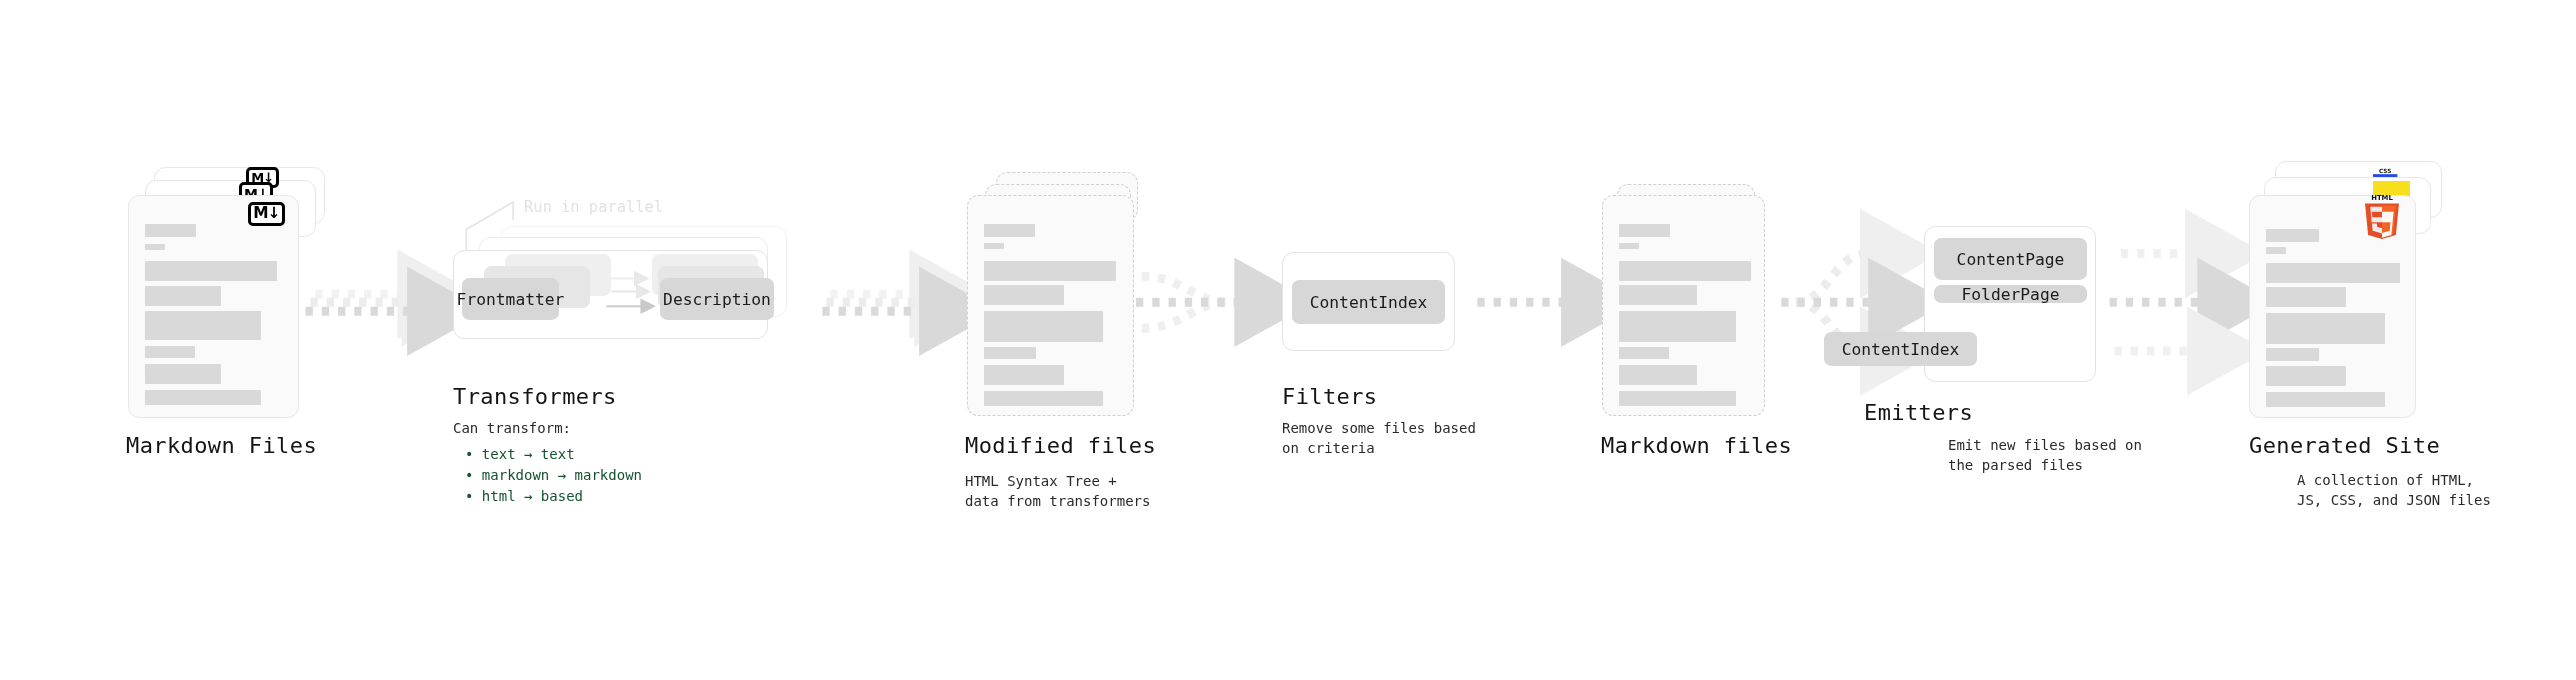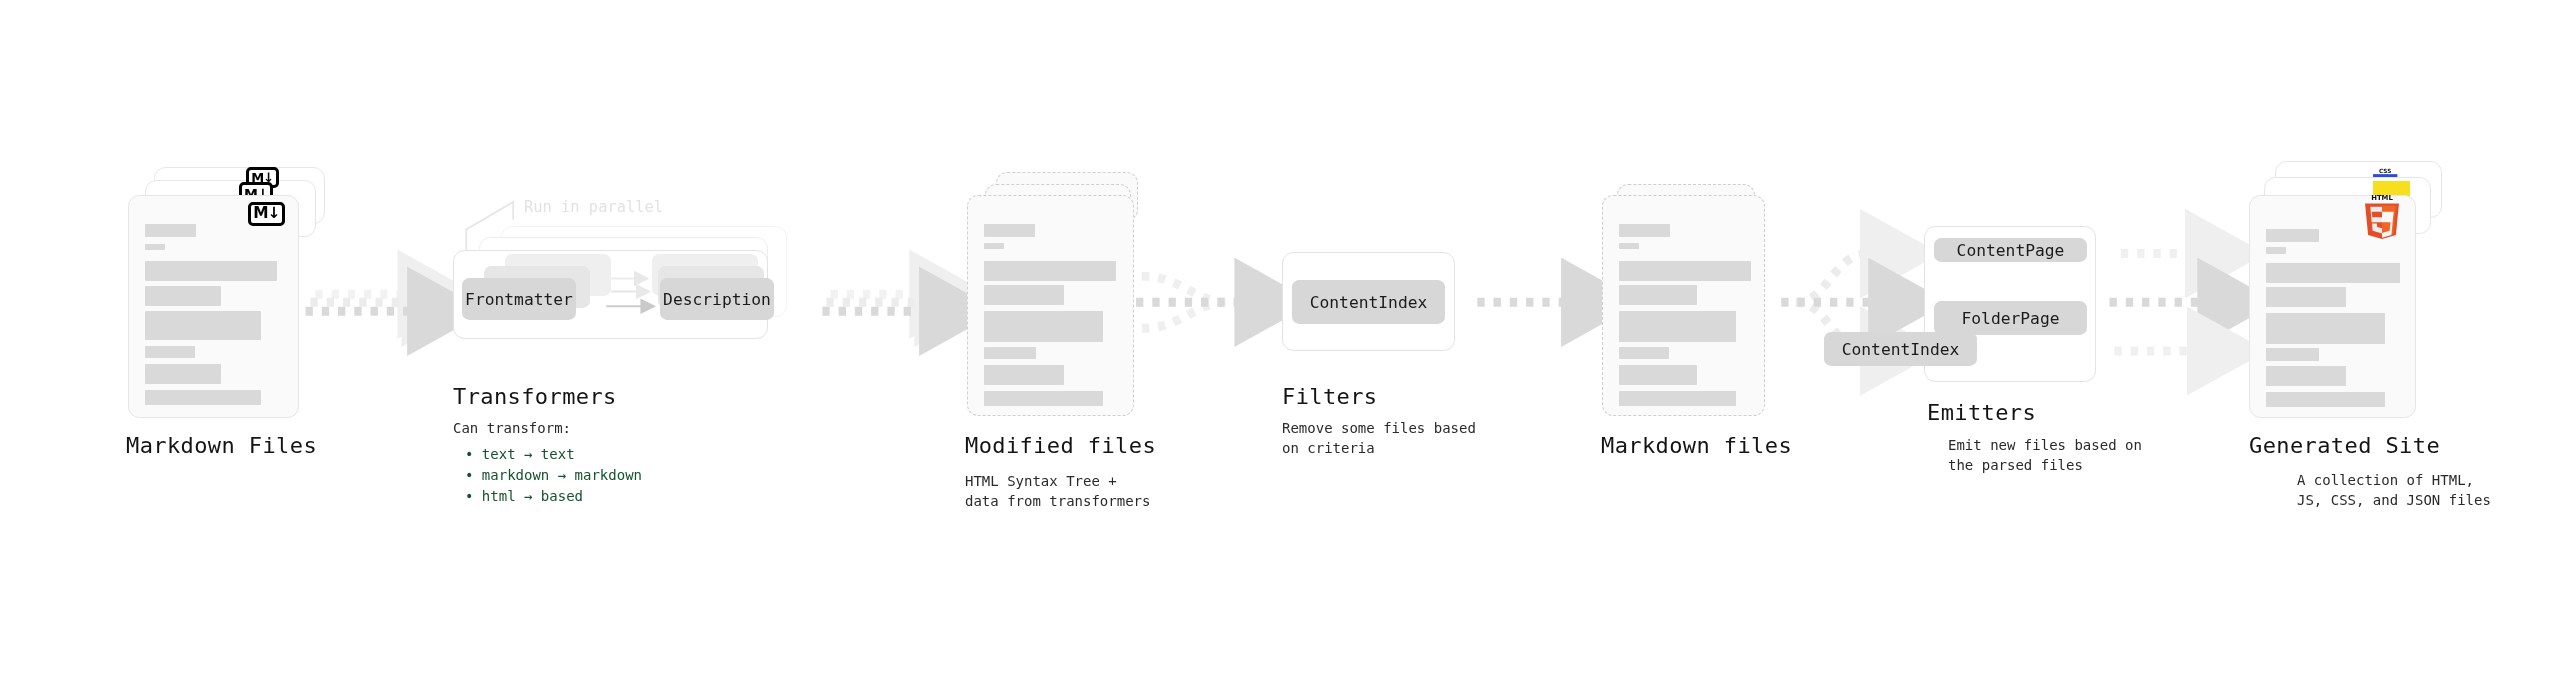--- a/index.html
+++ b/index.html
@@ -153,21 +153,21 @@
         </marker>
         <marker id="tB" markerWidth="8" markerHeight="8" refX="5" refY="4" orient="auto">
           <path d="M0,0 L8,4 L0,8 z" fill="#c9c9c9"></path>
         </marker>
       </defs>
       <line x1="0" y1="8" x2="40" y2="8" stroke="#ededed" stroke-width="2.4" marker-end="url(#tA)"></line>
       <line x1="0" y1="24" x2="42" y2="24" stroke="#e6e6e6" stroke-width="2.4" marker-end="url(#tA)"></line>
       <line x1="-6" y1="42" x2="48" y2="42" stroke="#cccccc" stroke-width="2.4" marker-end="url(#tB)"></line>
     </svg>
 
-    <div class="chip" style="left:462px;top:278px;width:114px;height:42px;">Frontmatter</div>
+    <div class="chip" style="left:462px;top:278px;width:97px;height:42px;">Frontmatter</div>
     <div class="chip" style="left:660px;top:278px;width:114px;height:42px;">Description</div>
 
     <div class="title" style="left:453px;top:384px;">Transformers</div>
     <div class="sub" style="left:453px;top:418px;">Can transform:</div>
     <div class="bullets" style="left:465px;top:444px;">• text → text</div>
     <div class="bullets" style="left:465px;top:465px;">• markdown → markdown</div>
     <div class="bullets" style="left:465px;top:486px;">• html → based</div>
   </div>
 
   <div class="node">
@@ -206,24 +206,24 @@
       <div class="bar" style="left:16.3px;top:115px;width:117px;height:31px;"></div>
       <div class="bar" style="left:16.3px;top:151px;width:50px;height:12.2px;"></div>
       <div class="bar" style="left:16.3px;top:169px;width:78px;height:19.5px;"></div>
       <div class="bar" style="left:16.3px;top:195px;width:117px;height:14.6px;"></div>
     </div>
     <div class="title" style="left:1601px;top:433px;">Markdown files</div>
   </div>
 
   <div class="node">
     <div class="groupbox" style="left:1924px;top:226px;width:172px;height:156px;"></div>
-    <div class="chip" style="left:1934px;top:238px;width:153px;height:24px;">ContentPage</div>
-    <div class="chip" style="left:1934px;top:285px;width:153px;height:34px;margin-top:16px;">FolderPage</div>
+    <div class="chip" style="left:1934px;top:238px;width:153px;height:42px;">ContentPage</div>
+    <div class="chip" style="left:1934px;top:285px;width:153px;height:18px;">FolderPage</div>
     <div class="chip" style="left:1824px;top:332px;width:153px;height:34px;">ContentIndex</div>
-    <div class="title" style="left:1927px;top:400px;">Emitters</div>
+    <div class="title" style="left:1864px;top:400px;">Emitters</div>
     <div class="sub tight" style="left:1924px;top:435px;margin-left:24px;">Emit new files based on
 the parsed files</div>
   </div>
 
   <div class="node">
     <div class="doc ghost" style="left:2275px;top:161px;width:167px;height:57px;"></div>
     <div class="css3-badge" style="left:2373px;top:166px;">
       <svg viewBox="0 0 30 14" width="24.4" height="11.4">
         <rect x="0" y="10" width="30" height="4" fill="#264DE4"></rect>
         <text x="15" y="8" font-size="7" text-anchor="middle" font-family="DejaVu Sans, sans-serif" font-weight="bold" fill="#111">CSS</text>

